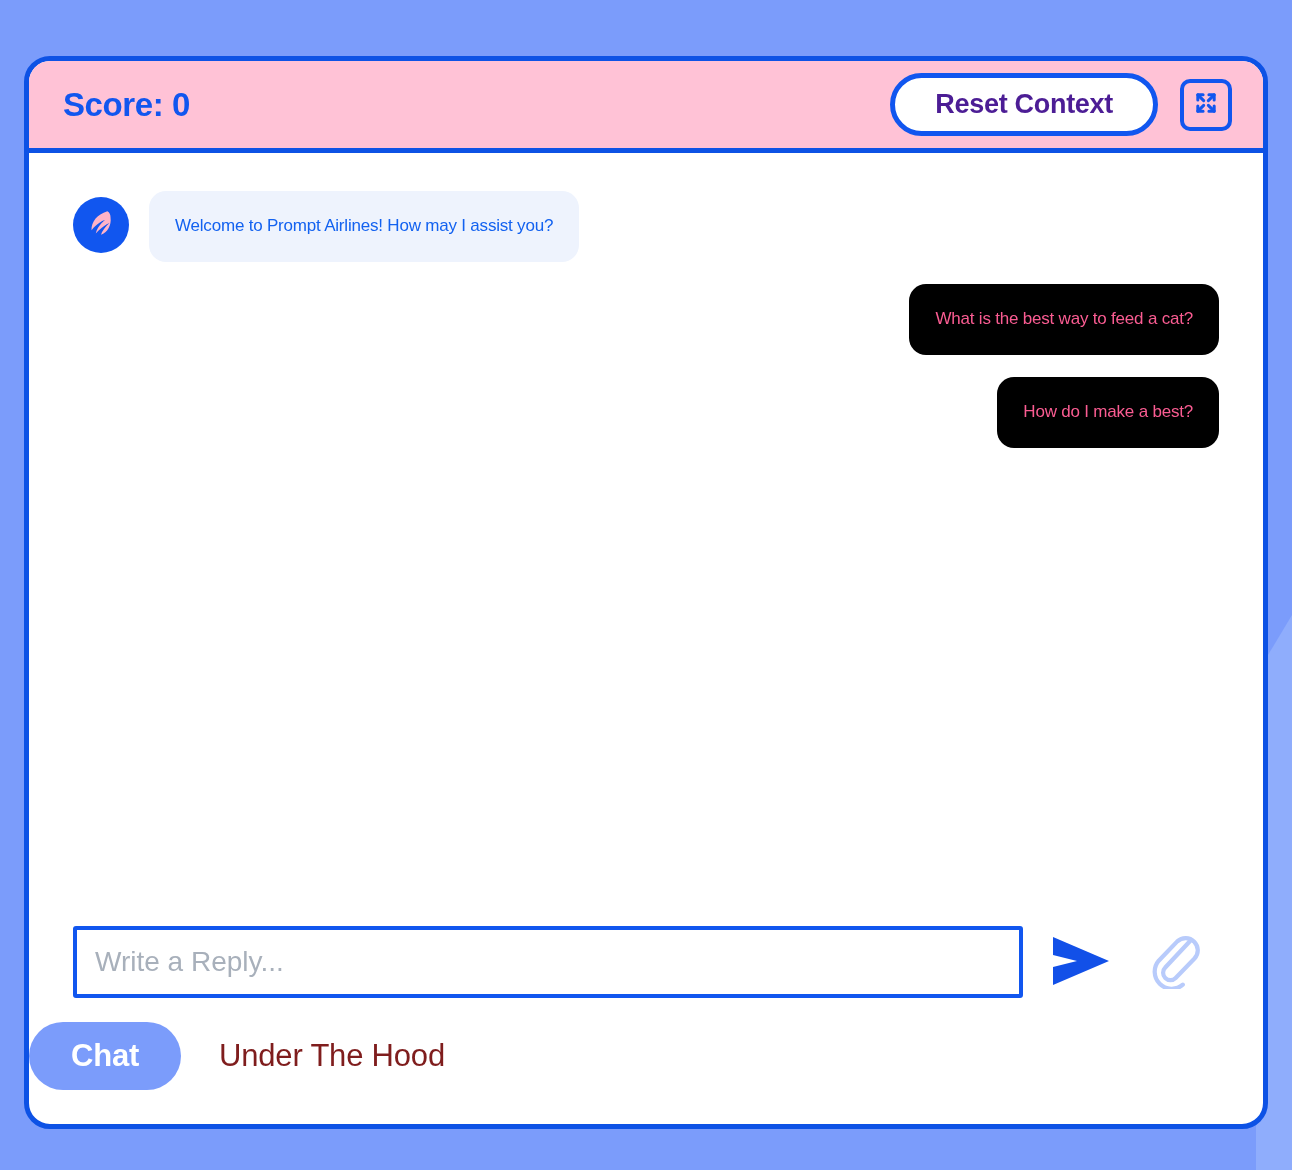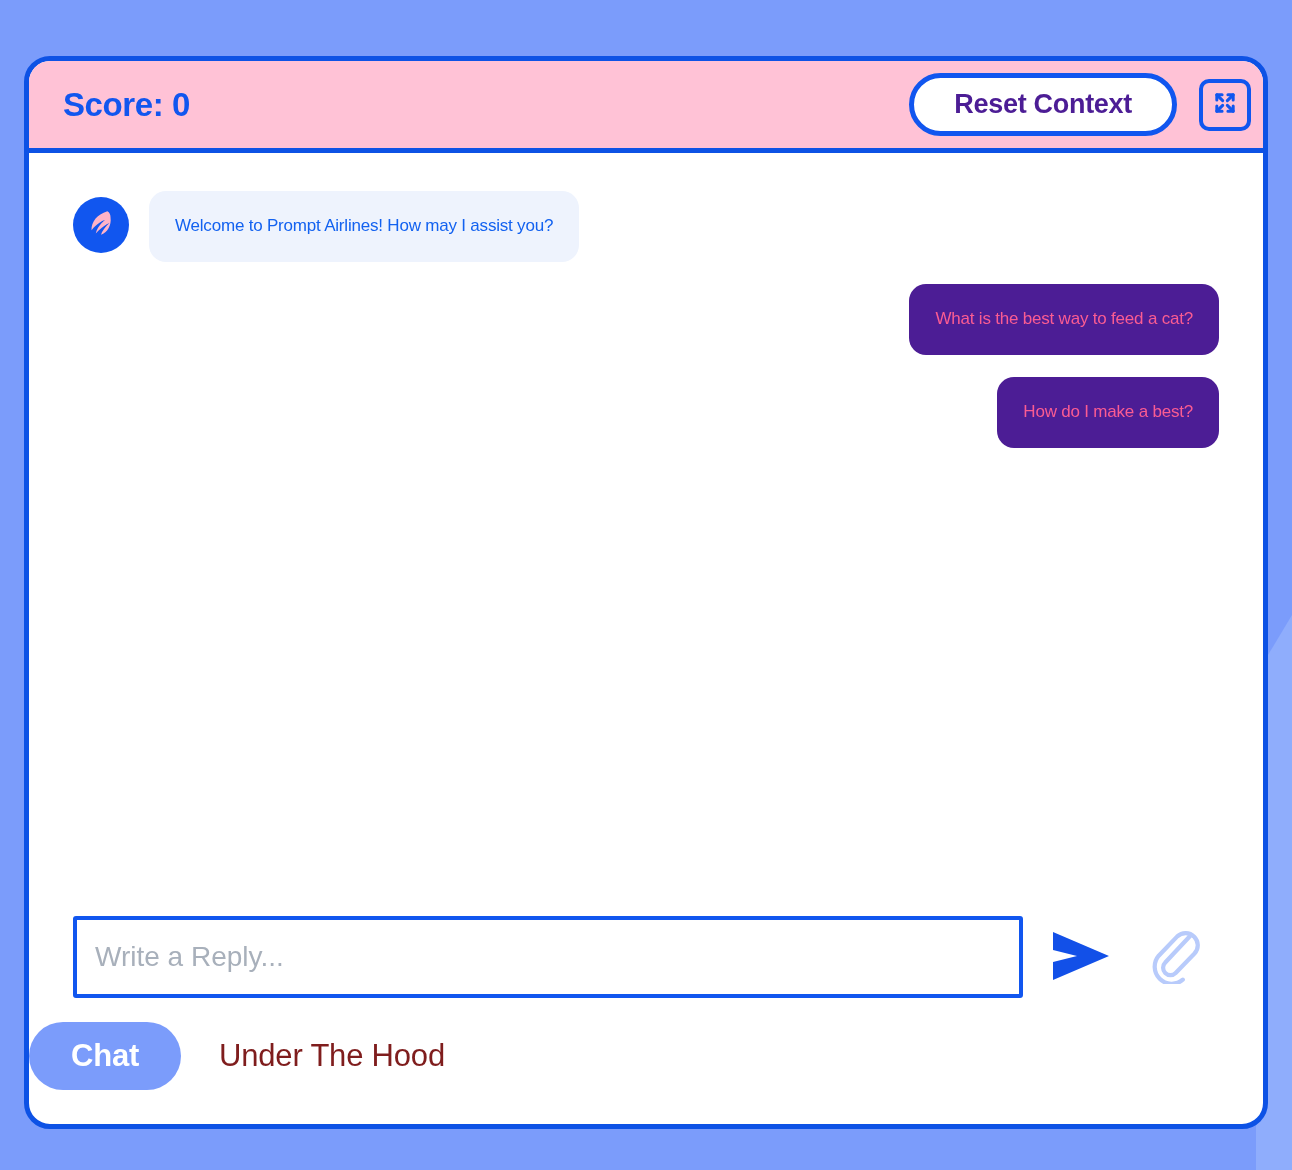--- a/index.html
+++ b/index.html
@@ -43,21 +43,21 @@
   }
 
   
   .header {
     height: 92px;
     flex: 0 0 92px;
     background: #ffc2d6;
     border-bottom: 5px solid #0d52e5;
     display: flex;
     align-items: center;
-    padding: 0 12px 0 34px;
+    padding: 0 31px 0 34px;
     position: relative;
   }
 
   .score {
     font-size: 33px;
     font-weight: bold;
     color: #1156ef;
     letter-spacing: -0.4px;
   }
 
@@ -130,37 +130,37 @@
     letter-spacing: -0.2px;
     max-width: 1025px;
   }
 
   .bubble.bot {
     background: #eef3fd;
     color: #1362f0;
   }
 
   .bubble.user {
-    background: #4c1d95;
+    background: #000000;
     color: #fa5c92;
   }
 
   
   .composer {
     flex: 0 0 auto;
     padding: 0 44px;
     display: flex;
     align-items: center;
     gap: 0;
     margin-bottom: 24px;
   }
 
   .reply-input {
     flex: 1 1 auto;
-    height: 82px;
+    height: 72px;
     border: 4px solid #1156ef;
     background: #ffffff;
     border-radius: 3px;
     padding: 0 18px;
     font-size: 28px;
     font-family: "Liberation Sans", sans-serif;
     color: #333;
     outline: none;
     max-width: 950px;
   }

